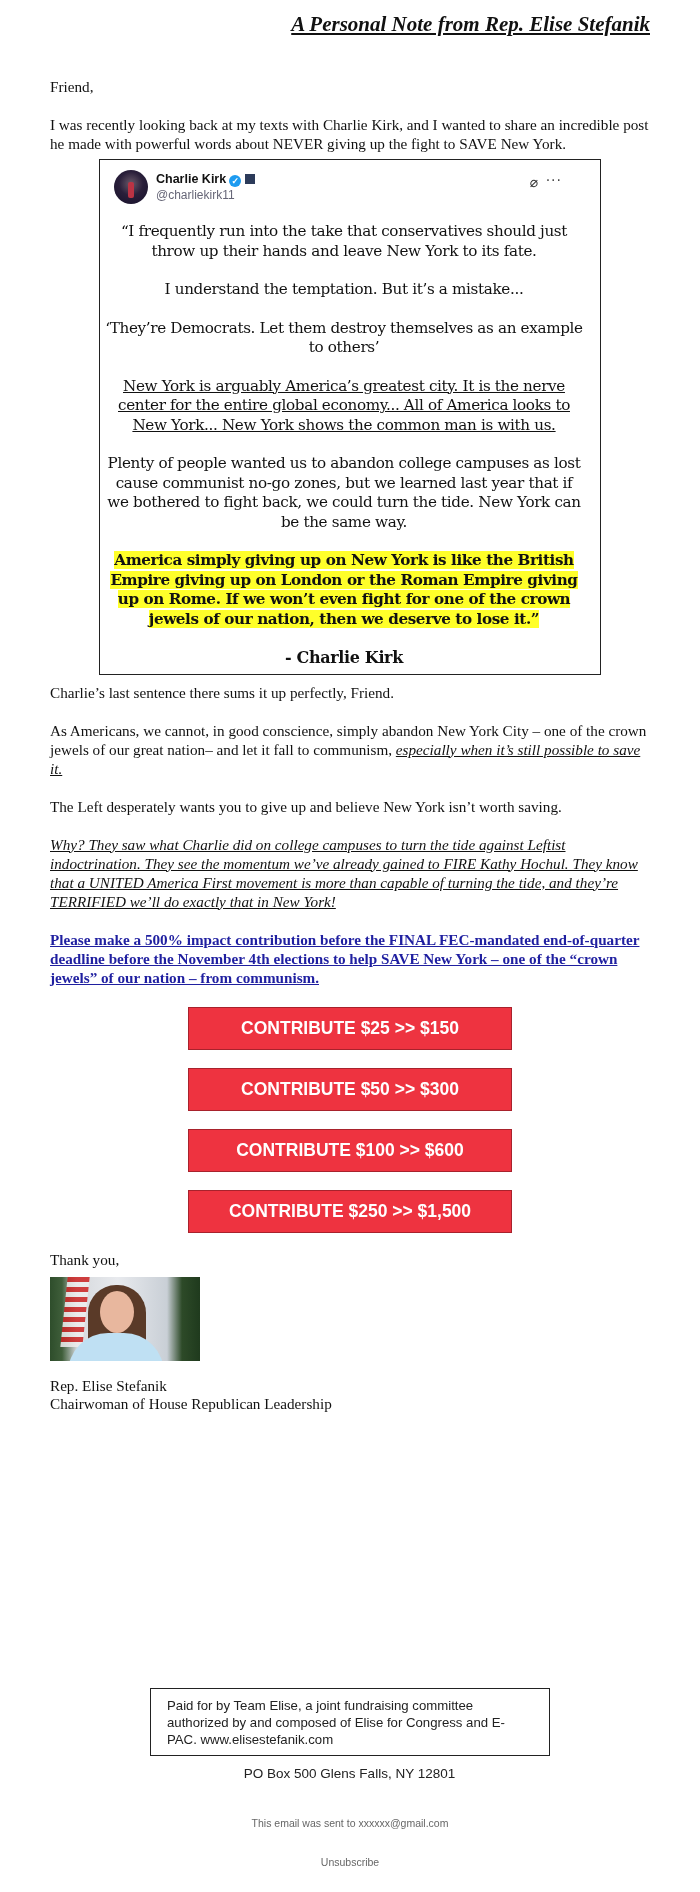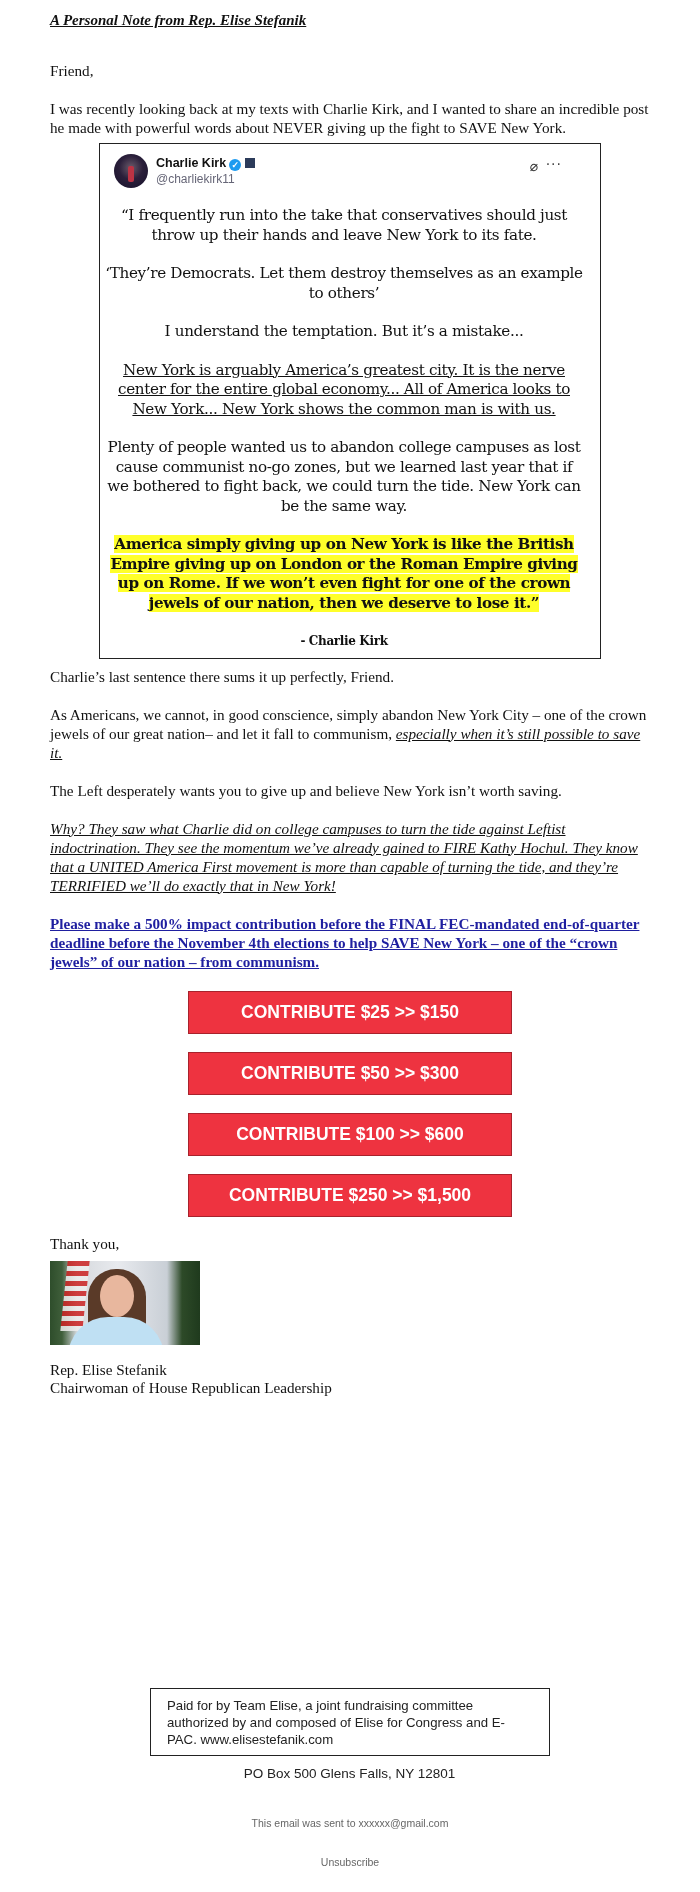--- a/index.html
+++ b/index.html
@@ -1,35 +1,35 @@
 <!DOCTYPE html>
 <html><head>
 <meta charset="utf-8">
 <style>
   * { box-sizing: border-box; }
   html, body { margin: 0; padding: 0; background: #ffffff; }
   body { width: 700px; height: 1892px; position: relative; font-family: "Liberation Serif", serif; color: #111; overflow: hidden; }
   .wrap { width: 600px; margin: 0 auto; padding-top: 8px; }
-  .title { text-align: left; font-style: italic; font-weight: bold; text-decoration: underline; font-size: 15px; margin: 4px 0 32px 0; }
+  .title { text-align: right; font-style: italic; font-weight: bold; text-decoration: underline; font-size: 21px; margin: 4px 0 40px 0; }
   p.body { font-size: 15.2px; line-height: 19px; margin: 0 0 19px 0; }
   .tweet { width: 502px; margin: 0 auto 8px auto; border: 1px solid #222; padding: 0 16px 6px 4px; font-family: "DejaVu Serif", serif; }
   .tweet-head { height: 62px; position: relative; }
   .avatar { position: absolute; left: 10px; top: 10px; width: 34px; height: 34px; border-radius: 50%; background: radial-gradient(circle at 50% 40%, #6a5a6a 0%, #2a1f3a 45%, #15102a 100%); }
   .avatar::after { content: ""; position: absolute; left: 14px; top: 12px; width: 6px; height: 16px; background: #b34; border-radius: 2px; }
   .t-name { position: absolute; left: 52px; top: 12px; font-family: "Liberation Sans", sans-serif; font-weight: bold; font-size: 12.5px; color: #111; }
   .verified { display: inline-block; width: 12px; height: 12px; border-radius: 50%; background: #1d9bf0; color: #fff; font-size: 9px; line-height: 12px; text-align: center; vertical-align: -1px; margin-left: 3px; }
   .affil { display: inline-block; width: 10px; height: 10px; background: #2c3b5a; margin-left: 4px; vertical-align: -1px; }
   .t-handle { position: absolute; left: 52px; top: 28px; font-family: "Liberation Sans", sans-serif; font-size: 12px; color: #667; }
   .t-grok { position: absolute; right: 46px; top: 14px; font-size: 14px; color: #333; font-family: "DejaVu Sans", sans-serif; }
   .t-more { position: absolute; right: 22px; top: 12px; font-size: 14px; color: #444; font-family: "DejaVu Sans", sans-serif; letter-spacing: 1px; }
   .tq { text-align: center; font-size: 15.2px; line-height: 19.5px; margin: 0 0 19px 0; font-family: "DejaVu Serif", serif; letter-spacing: -0.35px; }
   .tq.u { text-decoration: underline; }
   .tq.hl { font-weight: bold; letter-spacing: -0.4px; }
   .tq.hl span { background: #ffff2a; }
-  .tq.sig { font-weight: bold; margin: 0; font-size: 12px; }
+  .tq.sig { font-weight: bold; margin: 0; font-size: 16px; }
   .u-it { font-style: italic; text-decoration: underline; }
   .cta { color: #1a0dab; font-weight: bold; text-decoration: underline; font-size: 15.2px; line-height: 19px; margin: 0 0 20px 0; display: block; color: #1f1fa0; }
   .btns { text-align: center; }
   .btn { display: block; width: 324px; height: 43px; margin: 0 auto 18px auto; background: #ee3340; border: 1px solid #a8222c; color: #fff; font-family: "Liberation Sans", sans-serif; font-weight: bold; font-size: 17.5px; line-height: 41px; text-align: center; text-decoration: none; }
   .thanks { font-size: 15.2px; margin: 8px 0 8px 0; }
   .photo { width: 150px; height: 84px; position: relative; overflow: hidden; background: linear-gradient(90deg, #2e4d2b 0%, #3f5e3a 8%, #d6d9dd 18%, #e8eaee 45%, #c9cfd6 78%, #2d4a28 88%, #1f3a1d 100%); margin-bottom: 16px; }
   .flag { position: absolute; left: 14px; top: 0; width: 22px; height: 70px; background: repeating-linear-gradient(180deg, #c22 0 5px, #eee 5px 10px); transform: skewX(-6deg); opacity: .85; }
   .hair { position: absolute; left: 38px; top: 8px; width: 58px; height: 72px; border-radius: 28px 28px 10px 10px; background: #5a3a28; }
   .face { position: absolute; left: 50px; top: 14px; width: 34px; height: 42px; border-radius: 50%; background: #e8b79e; }
   .shirt { position: absolute; left: 18px; top: 56px; width: 96px; height: 40px; border-radius: 40px 40px 0 0; background: #bfe0f3; }
@@ -52,22 +52,22 @@
     <div class="tweet-head">
       <div class="avatar"></div>
       <div class="t-name">
         <span>Charlie Kirk</span><span class="verified">✓</span><span class="affil"></span>
       </div>
       <div class="t-handle">@charliekirk11</div>
       <div class="t-grok">⌀</div>
       <div class="t-more">···</div>
     </div>
     <p class="tq">“I frequently run into the take that conservatives should just throw up their hands and leave New York to its fate.</p>
+    <p class="tq">I understand the temptation. But it’s a mistake...</p>
     <p class="tq">‘They’re Democrats. Let them destroy themselves as an example to others’</p>
-    <p class="tq">I understand the temptation. But it’s a mistake...</p>
     <p class="tq u">New York is arguably America’s greatest city. It is the nerve center for the entire global economy... All of America looks to New York... New York shows the common man is with us.</p>
     <p class="tq">Plenty of people wanted us to abandon college campuses as lost cause communist no-go zones, but we learned last year that if we bothered to fight back, we could turn the tide. New York can be the same way.</p>
     <p class="tq hl"><span>America simply giving up on New York is like the British Empire giving up on London or the Roman Empire giving up on Rome. If we won’t even fight for one of the crown jewels of our nation, then we deserve to lose it.”</span></p>
     <p class="tq sig">- Charlie Kirk</p>
   </div>
 
   <p class="body">Charlie’s last sentence there sums it up perfectly, Friend.</p>
   <p class="body"><span>As Americans, we cannot, in good conscience, simply abandon New York City – one of the crown jewels of our great nation– and let it fall to communism, </span><span class="u-it">especially when it’s still possible to save it.</span></p>
   <p class="body">The Left desperately wants you to give up and believe New York isn’t worth saving.</p>
   <p class="body u-it">Why? They saw what Charlie did on college campuses to turn the tide against Leftist indoctrination. They see the momentum we’ve already gained to FIRE Kathy Hochul. They know that a UNITED America First movement is more than capable of turning the tide, and they’re TERRIFIED we’ll do exactly that in New York!</p>

